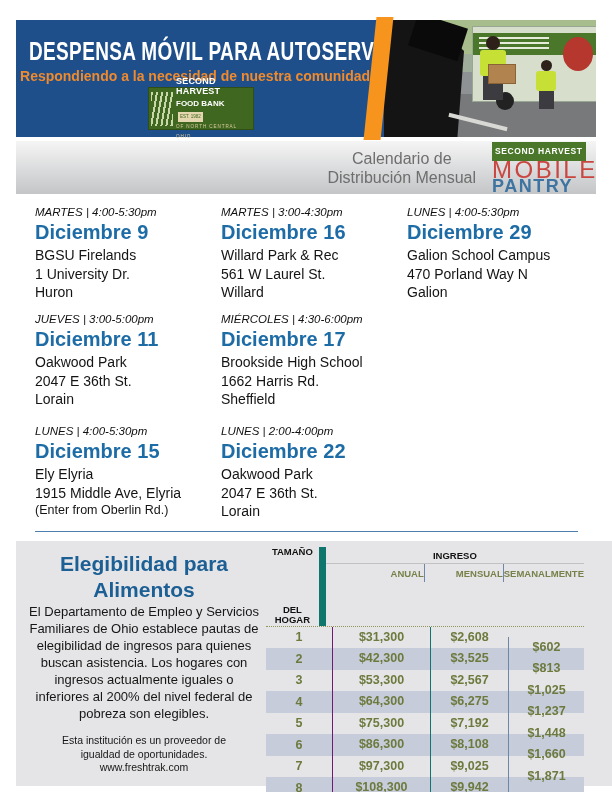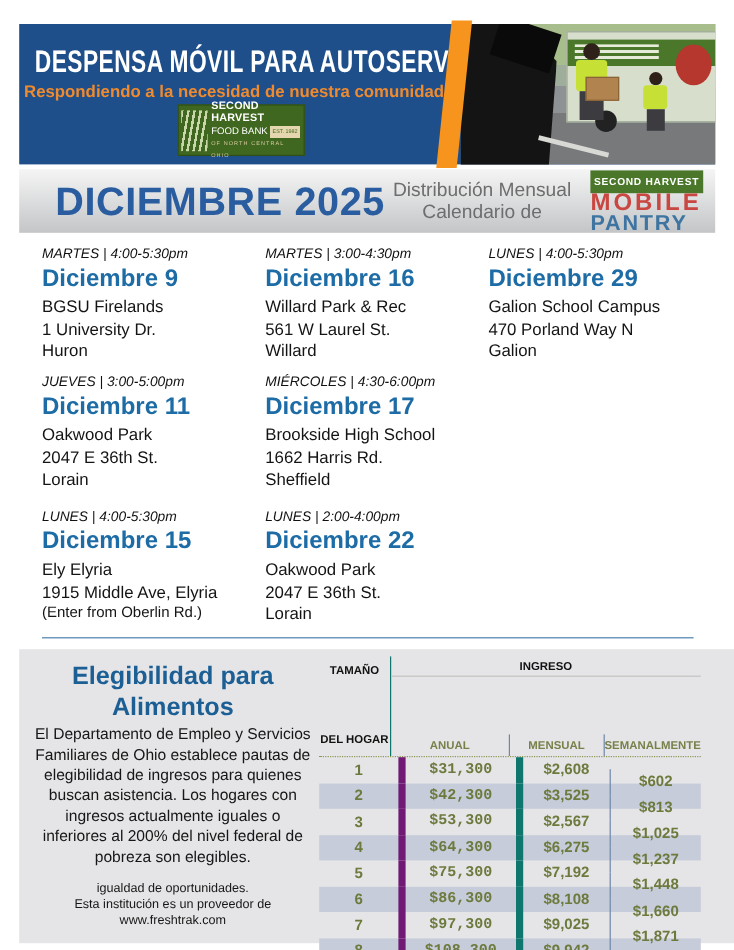--- a/index.html
+++ b/index.html
@@ -12,21 +12,21 @@
   .hdr-title{position:absolute;left:13px;top:16px;font-size:26px;font-weight:700;color:#fff;
              white-space:nowrap;transform:scaleX(.73);transform-origin:left center;letter-spacing:.5px;}
   .hdr-sub{position:absolute;left:0;top:48px;width:100%;text-align:center;color:#ef8a2e;
            font-size:14px;font-weight:700;padding-right:6px;box-sizing:border-box;}
   .shlogo{position:absolute;left:132px;top:67px;width:106px;height:43px;background:#3f671f;
           border:1px solid #2f4f17;display:flex;align-items:center;padding:2px;box-sizing:border-box;}
   .wheat{width:22px;height:34px;margin-right:3px;
          background:repeating-linear-gradient(100deg,#c9d8a8 0 2px,transparent 2px 5px);}
   .shlogo-tx{flex:1;line-height:10px;}
   .shlogo-l1{color:#fff;font-weight:700;font-size:9px;letter-spacing:.2px;}
-  .shlogo-l2{color:#fff;font-weight:400;font-size:8px;display:inline-block;}
+  .shlogo-l2{color:#fff;font-weight:700;font-size:8px;display:inline-block;}
   .shlogo-est{display:inline-block;background:#e4d6ae;color:#3f671f;font-size:4.5px;
               padding:0 2px;margin-left:2px;vertical-align:1px;}
   .shlogo-l3{color:#d9c9a0;font-size:4.6px;letter-spacing:.9px;}
 
   .stripe{position:absolute;top:-3px;left:354px;width:17px;height:123px;background:#f7941d;
           transform:skewX(-6deg);z-index:3;}
 
   
   .photo{position:relative;width:212px;height:117px;overflow:hidden;
          background:linear-gradient(#a8bd8c 0 34px,#9fae9a 34px 52px,#8f9294 52px 74px,#77797b 74px 100%);}
@@ -50,21 +50,21 @@
   .ph-line{position:absolute;left:64px;top:100px;width:60px;height:4px;background:#d8d8d4;transform:rotate(14deg);}
 
   
   .bar{position:absolute;left:16px;top:141px;width:580px;height:53px;
        background:linear-gradient(#f5f5f5,#c3c5c7);display:flex;align-items:center;}
   .bar-month{margin-left:30px;font-size:33px;font-weight:700;color:#2a5d9f;letter-spacing:.5px;}
   .bar-cal{margin-left:auto;margin-right:16px;text-align:center;color:#6e6e6e;font-size:16px;line-height:19px;}
   .mplogo{width:96px;margin-right:8px;line-height:17px;}
   .mp-badge{display:inline-block;background:#4a7729;color:#fff;font-size:8.5px;font-weight:700;
             letter-spacing:.6px;padding:1px 3px;}
-  .mp-l1{color:#c94740;font-size:20px;font-weight:700;letter-spacing:2.5px;}
+  .mp-l1{color:#c94740;font-size:24px;font-weight:400;letter-spacing:2.5px;}
   .mp-l2{color:#3d74a1;font-size:18px;font-weight:700;letter-spacing:1.5px;}
 
   
   .events{position:absolute;left:35px;top:206px;width:548px;display:grid;
           grid-template-columns:186px 186px 176px;grid-template-rows:107px 112px auto;}
   .ev-day{font-size:11.5px;color:#111;font-style:italic;}
   .ev-date{font-size:20px;font-weight:700;color:#1d6ca6;margin:3px 0 2px;}
   .ev-line{font-size:14px;line-height:18.5px;color:#141414;}
   .ev-note{font-size:12.5px;color:#141414;margin-top:1px;}
 
@@ -75,34 +75,34 @@
   .elig{position:absolute;left:12px;top:10px;width:232px;text-align:center;}
   .elig-title{color:#1c5f94;font-size:21px;font-weight:700;line-height:26px;}
   .elig-body{font-size:13px;line-height:17px;color:#161616;}
   .elig-foot{margin-top:12px;font-size:10.5px;line-height:13.5px;color:#161616;}
   .elig-site{font-size:10.5px;color:#161616;text-decoration:none;}
 
   .itable{position:absolute;left:250px;top:6px;width:318px;font-weight:700;}
   .it-head{display:flex;}
   .it-c1h{width:66px;display:flex;flex-direction:column;justify-content:center;text-align:center;
           font-size:9.5px;line-height:10.5px;color:#111;gap:47px;}
-  .it-group{flex:1;border-left:1px solid #0f766e;}
+  .it-group{flex:1;border-left:7px solid #0f766e;}
   .it-ingreso{text-align:center;font-size:9.5px;color:#111;padding:3px 0 2px;border-bottom:1px solid #c2c2c2;}
   .it-subrow{display:flex;}
-  .it-sub{text-align:center;font-size:9.5px;color:#77814a;padding:4px 0 3px;margin-top:48px;}
+  .it-sub{text-align:right;font-size:9.5px;color:#77814a;padding:4px 0 3px;}
   .it-sub.s0{width:98px;}
   .it-sub.s1{width:78px;border-left:1px solid #6e87a8;}
   .it-sub.s2{flex:1;border-left:1px solid #6e87a8;}
   .it-dotted{border-bottom:1px dotted #8f9657;height:0;}
   .it-row{display:flex;height:21.5px;align-items:center;font-size:12.5px;color:#6d7a3e;}
   .it-row.alt{background:#c6ccd9;}
   .it-cell{text-align:center;box-sizing:border-box;}
   .it-cell.c0{width:66px;}
-  .it-cell.c1{width:98px;border-left:6px solid #701a75;height:100%;line-height:21.5px;font-family:Liberation Mono, monospace;}
-  .it-cell.c2{width:78px;border-left:6px solid #0f766e;height:100%;line-height:21.5px;}
+  .it-cell.c1{width:98px;border-left:1px solid #701a75;height:100%;line-height:21.5px;}
+  .it-cell.c2{width:78px;border-left:1px solid #0f766e;height:100%;line-height:21.5px;}
   .it-cell.c3{flex:1;border-left:1px solid #6e87a8;height:100%;line-height:21.5px;margin-top:20px;}
 </style>
 </head>
 <body>
 
 <div class="page">
 
   <div class="hdr">
     <div class="hdr-left">
       <div class="hdr-title">DESPENSA MÓVIL PARA AUTOSERVICIO</div>
@@ -137,24 +137,23 @@
       <div class="person small" style="left:152px;top:40px;">
         <div class="p-head"></div>
         <div class="p-torso"></div>
         <div class="p-legs"></div>
       </div>
       <div class="ph-box"></div>
     </div>
   </div>
 
   <div class="bar">
-    <div class="bar-month">DICIEMBRE 2025</div>
     <div class="bar-cal">
+      <div>Calendario de</div>
       <div>Distribución Mensual</div>
-      <div>Calendario de</div>
     </div>
     <div class="mplogo">
       <span class="mp-badge">SECOND HARVEST</span>
       <div class="mp-l1">MOBILE</div>
       <div class="mp-l2">PANTRY</div>
     </div>
   </div>
 
   <div class="events" id="events-grid">
       <div>
@@ -213,22 +212,22 @@
   <div class="divider"></div>
 
   <div class="panel">
     <div class="elig">
       <div class="elig-title">
         <div>Elegibilidad para</div>
         <div>Alimentos</div>
       </div>
       <div class="elig-body">El Departamento de Empleo y Servicios Familiares de Ohio establece pautas de elegibilidad de ingresos para quienes buscan asistencia. Los hogares con ingresos actualmente iguales o inferiores al 200% del nivel federal de pobreza son elegibles.</div>
       <div class="elig-foot">
+        <div>Esta institución es un proveedor de</div>
         <div>igualdad de oportunidades.</div>
-        <div>Esta institución es un proveedor de</div>
         <a href="#" class="elig-site">www.freshtrak.com</a>
       </div>
     </div>
 
     <div class="itable">
       <div class="it-head">
         <div class="it-c1h">
           <div>TAMAÑO</div>
           <div>DEL HOGAR</div>
         </div>

